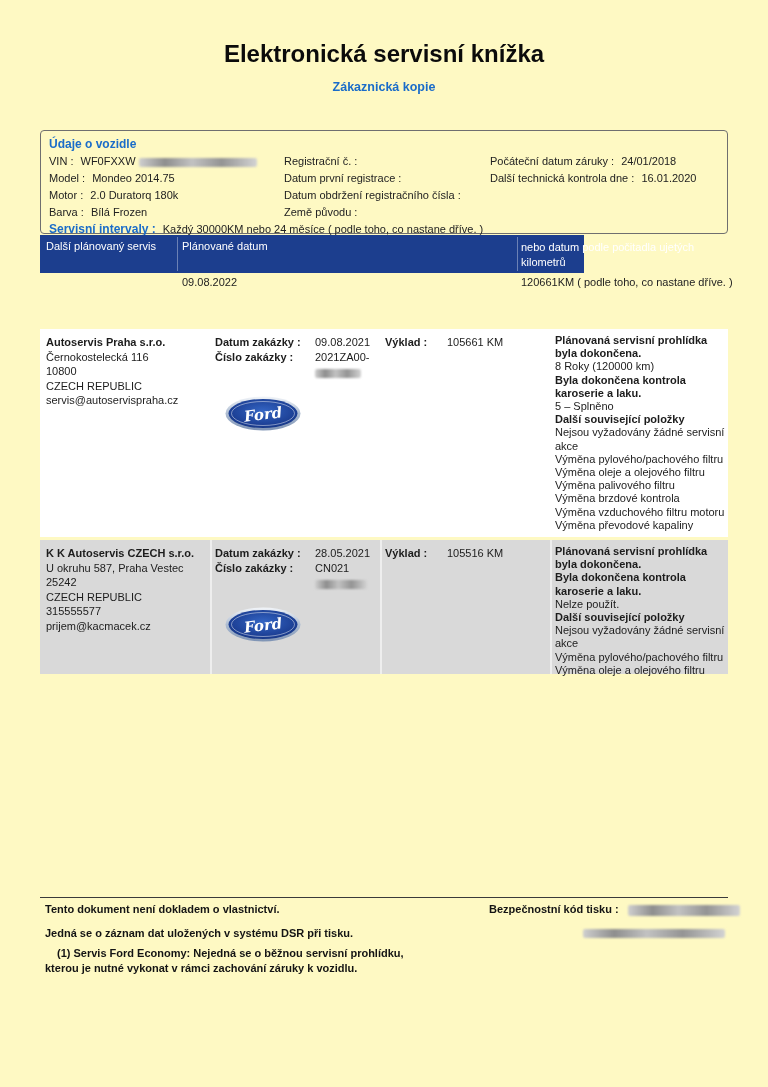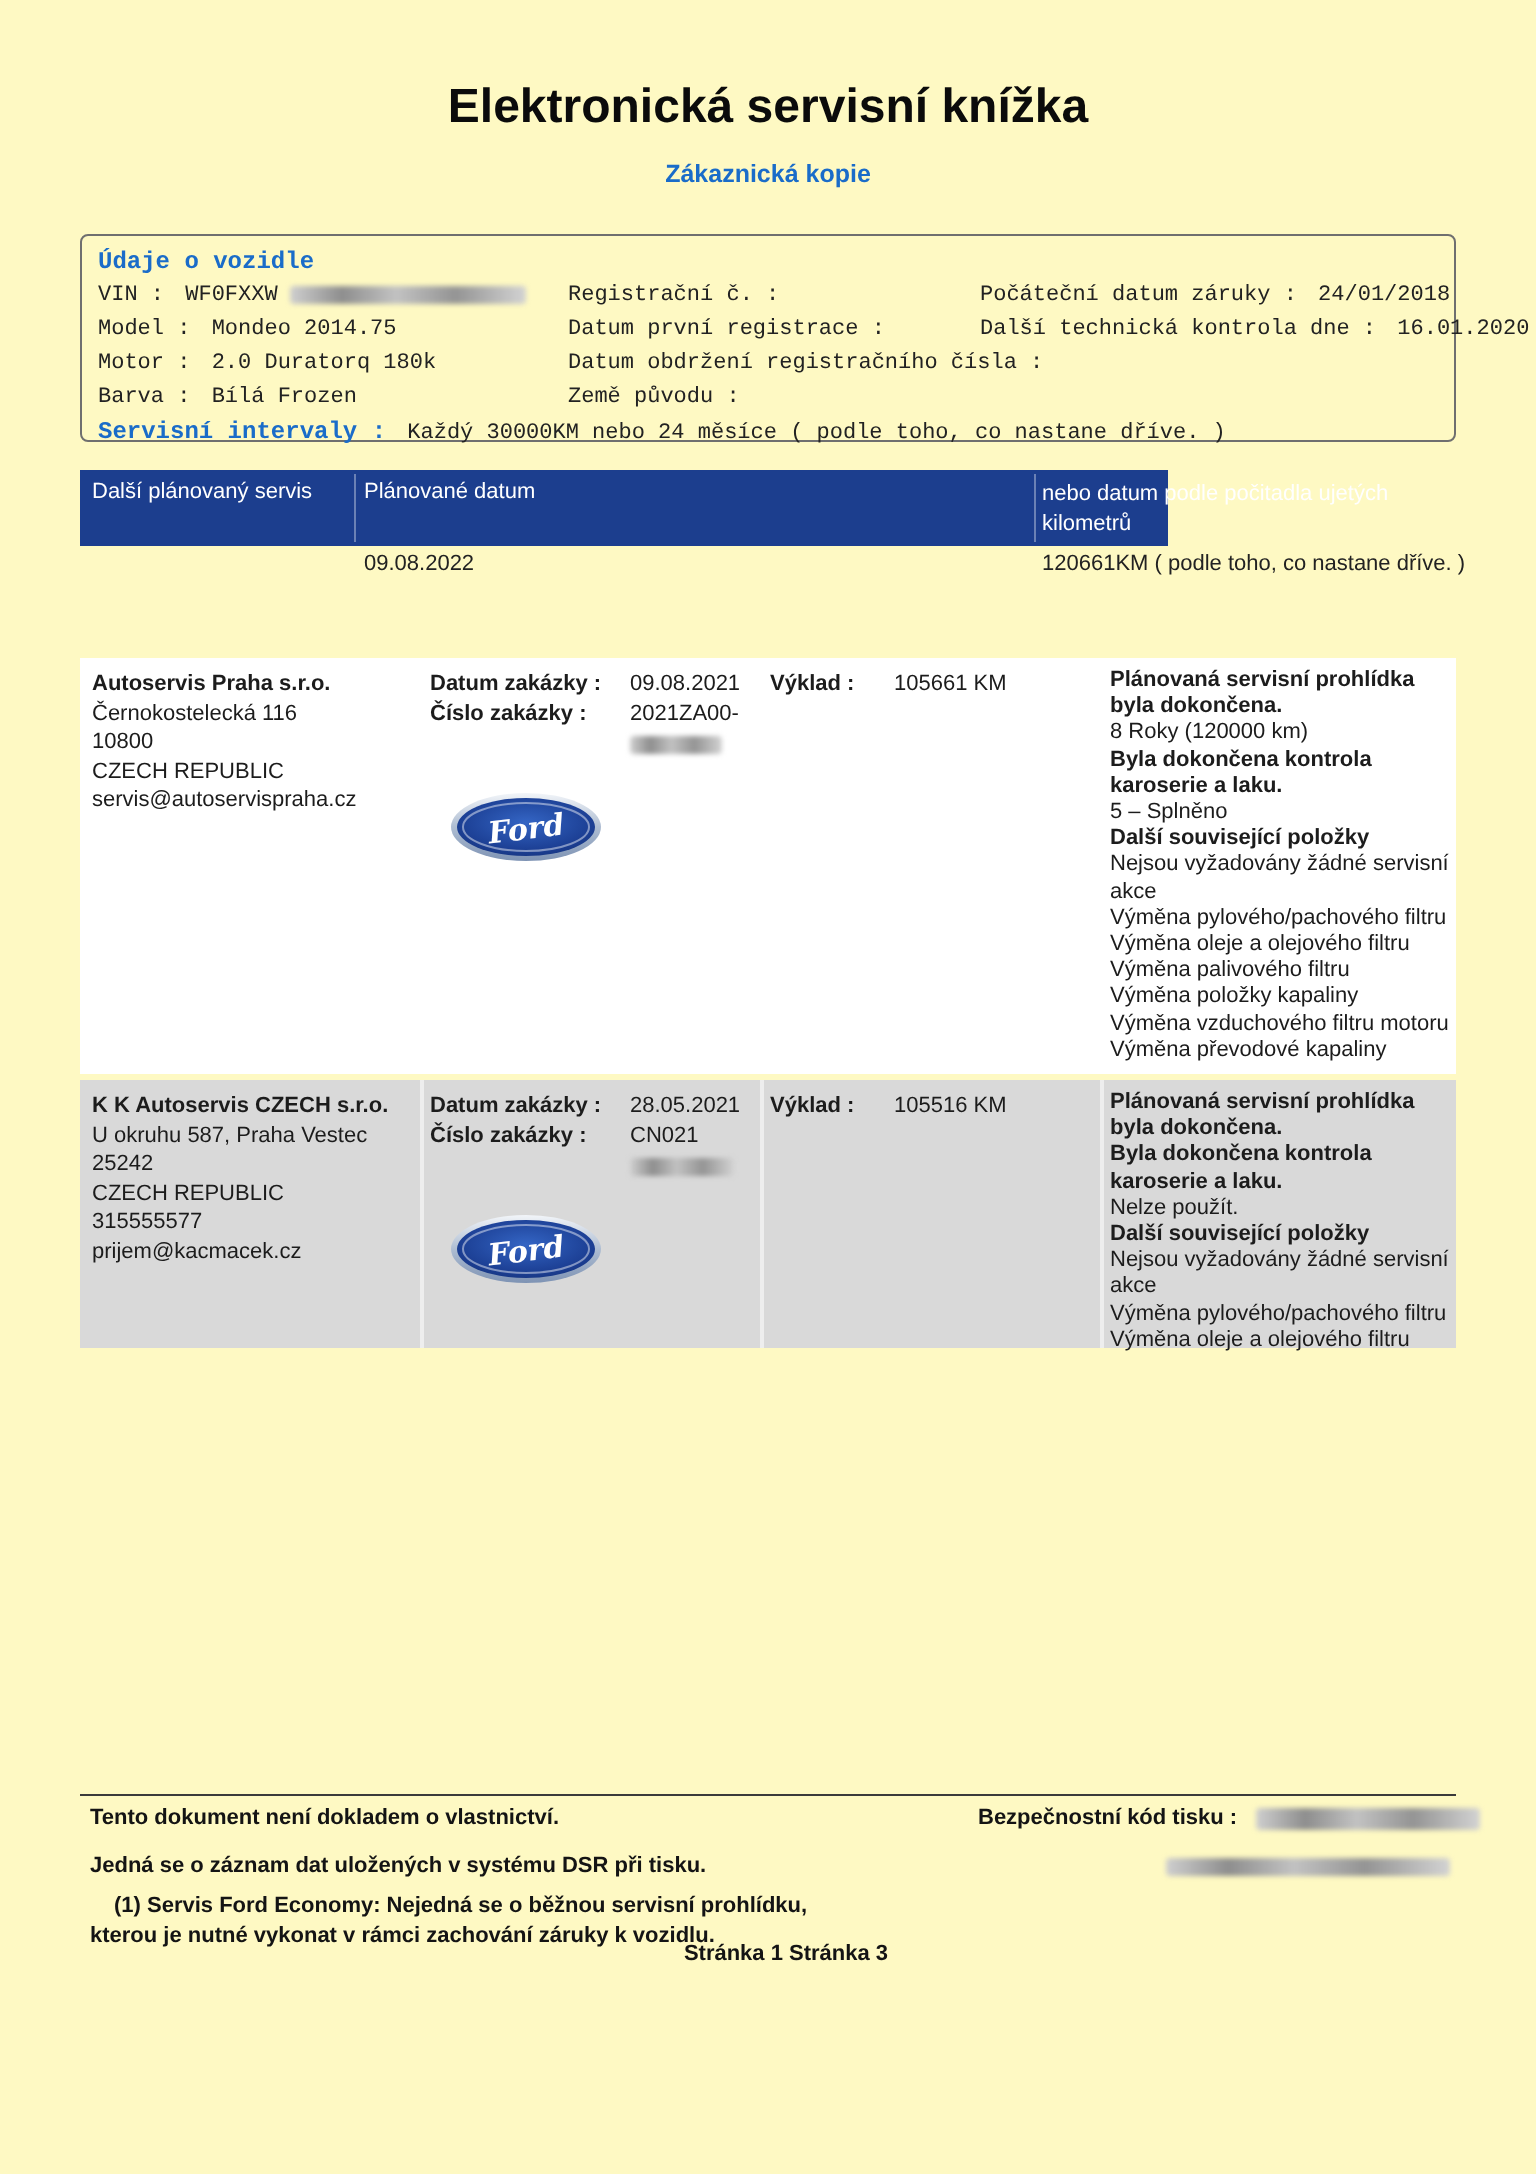--- a/index.html
+++ b/index.html
@@ -6,22 +6,22 @@
   html,body { background:#ffffff; }
   body { width:768px; height:1087px; position:relative; font-family:"Liberation Sans", sans-serif; color:#1c1c1c; }
   .page { position:absolute; inset:0; background:#fef9c3; overflow:hidden; }
 
   .doc-title { position:absolute; top:40px; left:0; width:768px; text-align:center;
     font-size:24px; font-weight:bold; color:#0b0b0b; }
   .doc-subtitle { position:absolute; top:80px; left:0; width:768px; text-align:center;
     font-size:12.5px; font-weight:bold; color:#1a6cc9; }
 
   
-  .vbox { position:absolute; left:40px; top:117px; width:688px; height:104px;
-    border:1px solid #6f6f6f; border-radius:4px; font-size:11px;font-family:Liberation Mono, monospace; }
+  .vbox { position:absolute; left:40px; top:130px; width:688px; height:104px;
+    border:1px solid #6f6f6f; border-radius:4px; font-size:11px; }
   .vbox .abs { position:absolute; white-space:nowrap; }
   .v-title { left:8px; top:6px; font-size:12px; font-weight:bold; color:#1a6cc9; }
   .lbl { color:#222; }
   .val { color:#222; margin-left:4px; }
   .blue-b { color:#1a6cc9; font-weight:bold; }
 
   
   .navy { position:absolute; left:40px; width:544px; background:#1c3e8e; color:#fff;
     font-size:11px; font-weight:normal; }
   .t1-head { top:235px; height:38px; }
@@ -173,21 +173,21 @@
     <div class="c4">
       <div class="dl b">Plánovaná servisní prohlídka byla dokončena.</div>
       <div class="dl">8 Roky (120000 km)</div>
       <div class="dl b">Byla dokončena kontrola karoserie a laku.</div>
       <div class="dl">5 – Splněno</div>
       <div class="dl b">Další související položky</div>
       <div class="dl">Nejsou vyžadovány žádné servisní akce</div>
       <div class="dl">Výměna pylového/pachového filtru</div>
       <div class="dl">Výměna oleje a olejového filtru</div>
       <div class="dl">Výměna palivového filtru</div>
-      <div class="dl">Výměna položky kapaliny</div>
+      <div class="dl">Výměna brzdové kontrola</div>
       <div class="dl">Výměna vzduchového filtru motoru</div>
       <div class="dl">Výměna převodové kapaliny</div>
     </div>
   </div>
 
   <div class="rrow rrow-1">
     <div class="colsep" style="left:170px;"></div>
     <div class="colsep" style="left:340px;"></div>
     <div class="colsep" style="left:510px;"></div>
     <div class="c1">
@@ -246,15 +246,14 @@
   <div class="f-rule"></div>
   <div class="fline f1">Tento dokument není dokladem o vlastnictví.</div>
   <div class="fline fsec">
     <span>Bezpečnostní kód tisku :</span>
     <span class="redact redact-sec"></span>
   </div>
   <div class="fline f2">Jedná se o záznam dat uložených v systému DSR při tisku.</div>
   <div class="redact redact-2"></div>
   <div class="fline f3">(1) Servis Ford Economy: Nejedná se o běžnou servisní prohlídku,</div>
   <div class="fline f4">kterou je nutné vykonat v rámci zachování záruky k vozidlu.</div>
-  <div class="fline f5">Stránka 1 Stránka 3</div>
 
 </div>
 
 </body></html>

